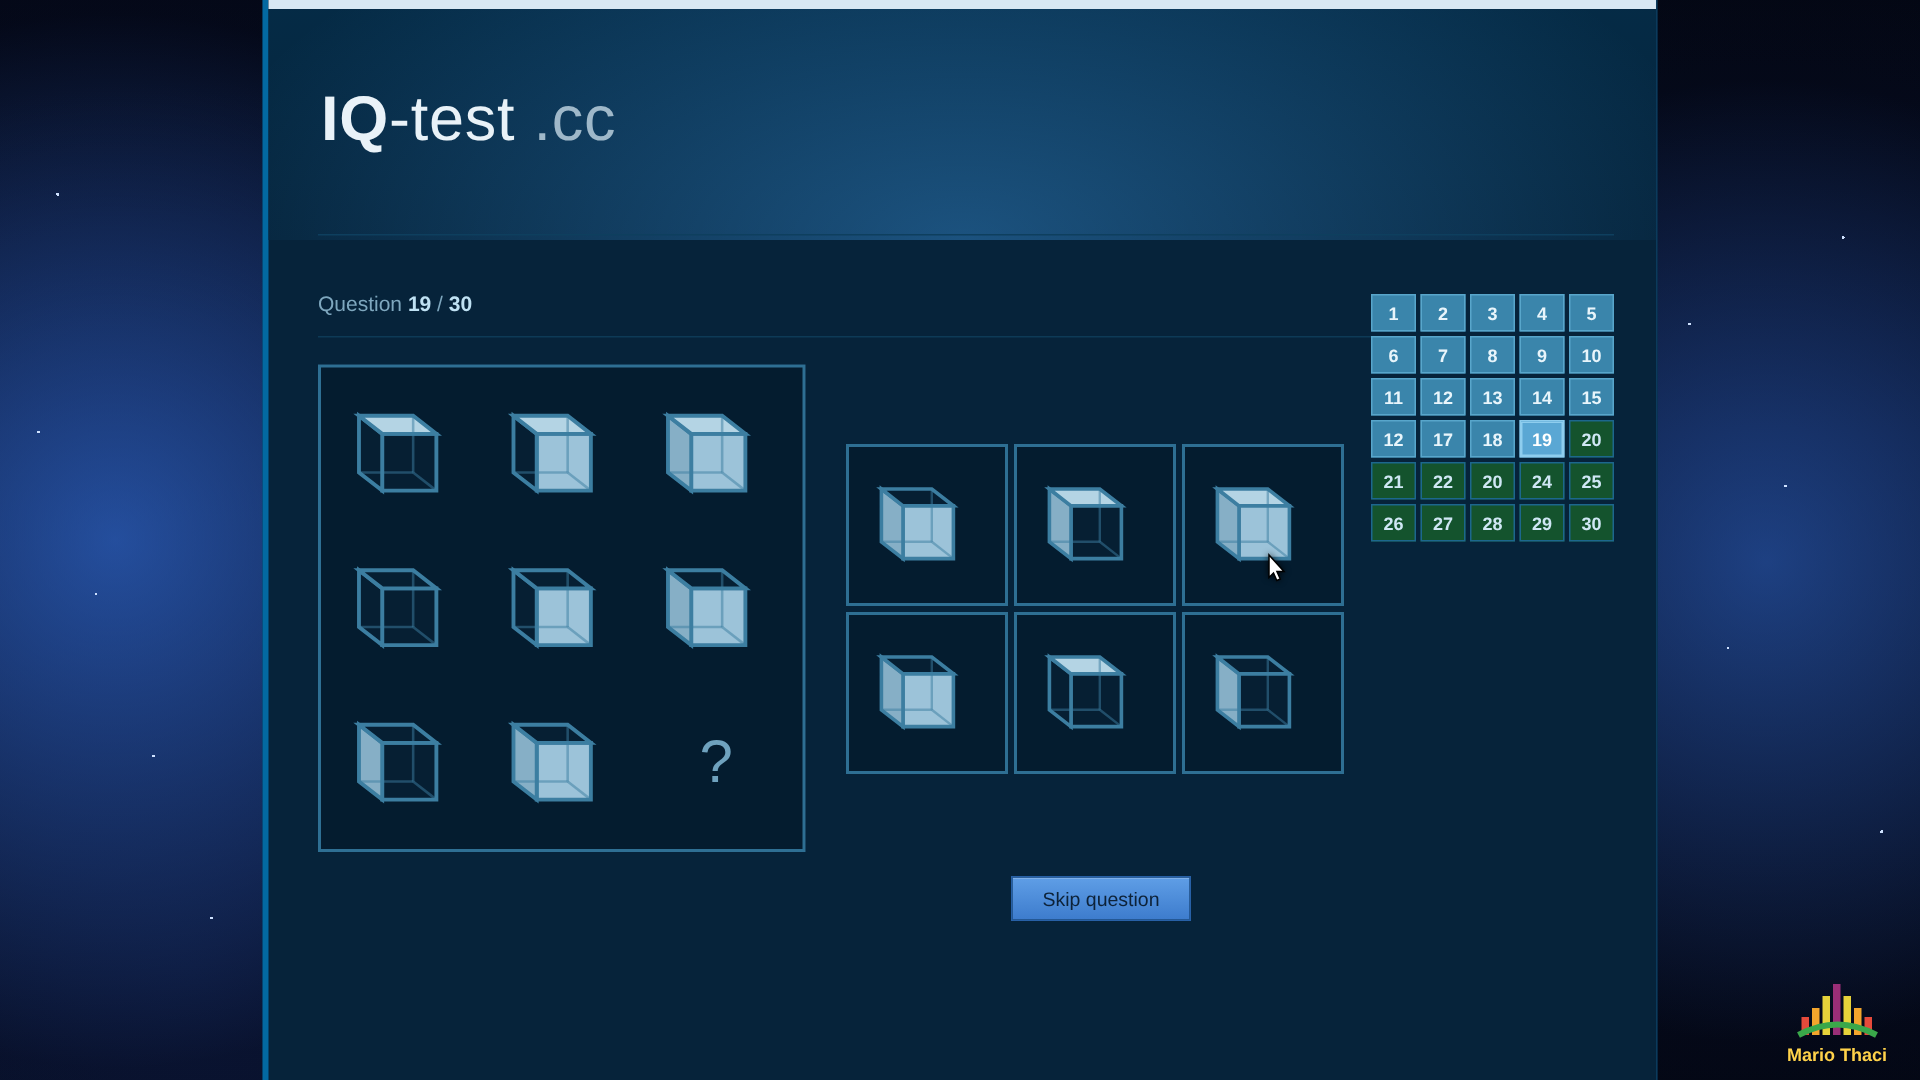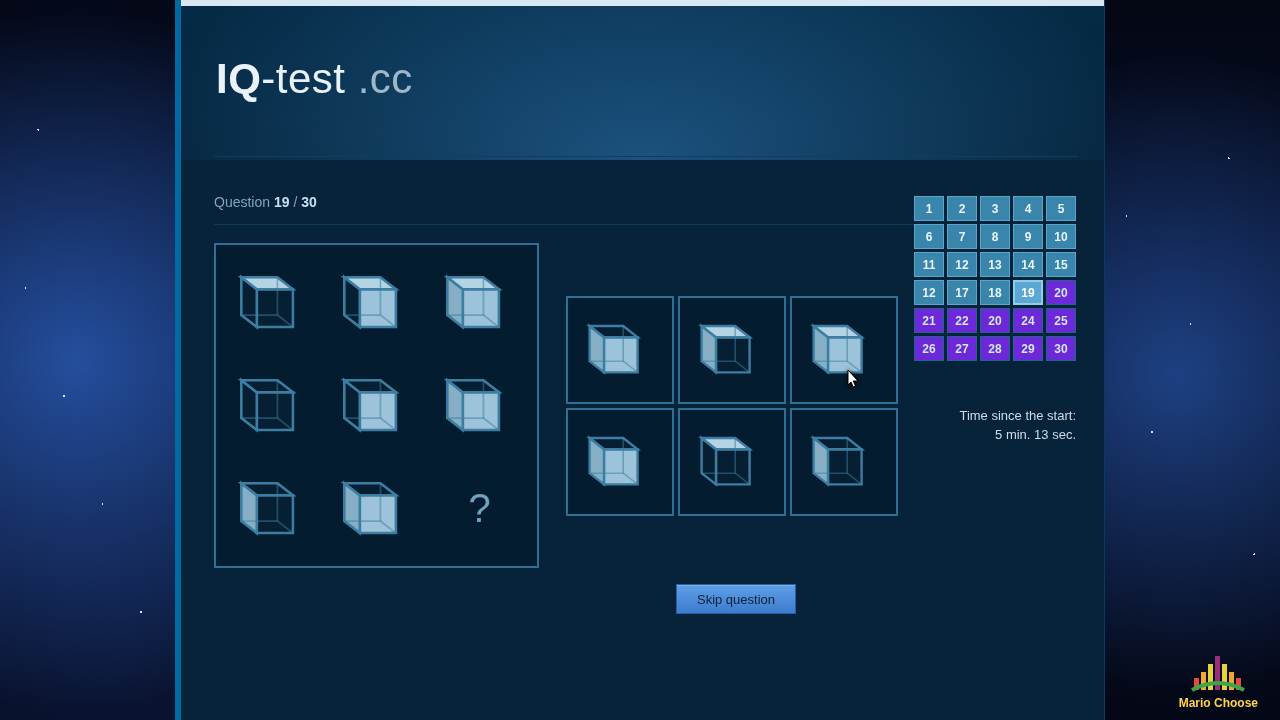--- a/index.html
+++ b/index.html
@@ -25,21 +25,21 @@
       radial-gradient(1px 1px at 90% 60%,#cfe2ff 99%,transparent),
       radial-gradient(1px 1px at 98% 77%,#cfe2ff 99%,transparent),
       radial-gradient(1px 1px at 93% 45%,#cfe2ff 99%,transparent),
       radial-gradient(1px 1px at 88% 30%,#cfe2ff 99%,transparent);
     pointer-events:none;
   }
 
   .panel{
     position:absolute;left:175px;top:0;width:930px;height:720px;
     background:#06233a;
-    border-left:6px solid #0369a1;border-right:1px solid #0b3a5c;
+    border-left:4px solid #0369a1;border-right:1px solid #0b3a5c;
   }
   .panel::before{
     content:"";position:absolute;left:0;right:0;top:0;height:160px;
     background:
       radial-gradient(800px 400px at 50% 160px, rgba(70,170,255,.35), transparent 65%),
       linear-gradient(#052b46,#05233a);
     pointer-events:none;
   }
   .topbar{position:absolute;left:0;right:0;top:0;height:6px;background:#d8e8f3;}
 
@@ -80,21 +80,21 @@
     box-shadow:0 1px 0 rgba(255,255,255,.2) inset;
   }
 
   
   .nav{
     position:absolute;right:28px;top:196px;width:162px;
     display:grid;grid-template-columns:repeat(5,30px);grid-auto-rows:25px;
     gap:3px 3px;
   }
   .nav button{
-    background:#6d28d9;border:1px solid #1c678d;color:#cfe7f4;
+    background:#14532d;border:1px solid #1c678d;color:#cfe7f4;
     font-size:12px;font-weight:600;cursor:pointer;
   }
   .nav button.done{background:#3a85ab;border-color:#58a6cb;color:#e8f5fb;}
   .nav button.cur{background:#5aa7d4;border-color:#8ecdee;color:#fff;box-shadow:0 0 0 1px #8ecdee inset;}
 
   .timer{position:absolute;right:28px;top:407px;width:170px;text-align:right;color:#cdddea;font-size:13px;line-height:1.45;}
 
   
   .pcell svg{width:86px;height:76px;}
   .acell svg{width:80px;height:72px;}
@@ -304,24 +304,20 @@
       <button>20</button>
       <button>24</button>
       <button>25</button>
       <button>26</button>
       <button>27</button>
       <button>28</button>
       <button>29</button>
       <button>30</button>
     </div>
 
-  <div class="timer">
-    <div>Time since the start:</div>
-    <div>5 min. 13 sec.</div>
-  </div>
 
   <div class="cursor">
     <svg viewBox="0 0 18 24">
         <path d="M5 2v15l3-3 2.2 5 2.3-1-2.2-5H15z" fill="#fff" stroke="#000" stroke-width="1"></path>
       </svg>
   </div>
 </div>
 
 <div class="wm">
   <svg width="60" height="42" viewBox="0 0 60 42">
@@ -329,14 +325,14 @@
       <rect x="6" y="26" width="5" height="12" fill="#e64a3b"></rect>
       <rect x="13" y="20" width="5" height="18" fill="#f3a52c"></rect>
       <rect x="20" y="12" width="5" height="26" fill="#e6d23a"></rect>
       <rect x="27" y="4" width="5" height="34" fill="#9a2e77"></rect>
       <rect x="34" y="12" width="5" height="26" fill="#e6d23a"></rect>
       <rect x="41" y="20" width="5" height="18" fill="#f3a52c"></rect>
       <rect x="48" y="26" width="5" height="12" fill="#e64a3b"></rect>
       <path d="M4 38 Q30 24 56 38" fill="none" stroke="#3aa84a" stroke-width="4"></path>
     </g>
   </svg>
-  <span>Mario Choose</span>
+  <span>Mario Thaci</span>
 </div>
 
 </body></html>

